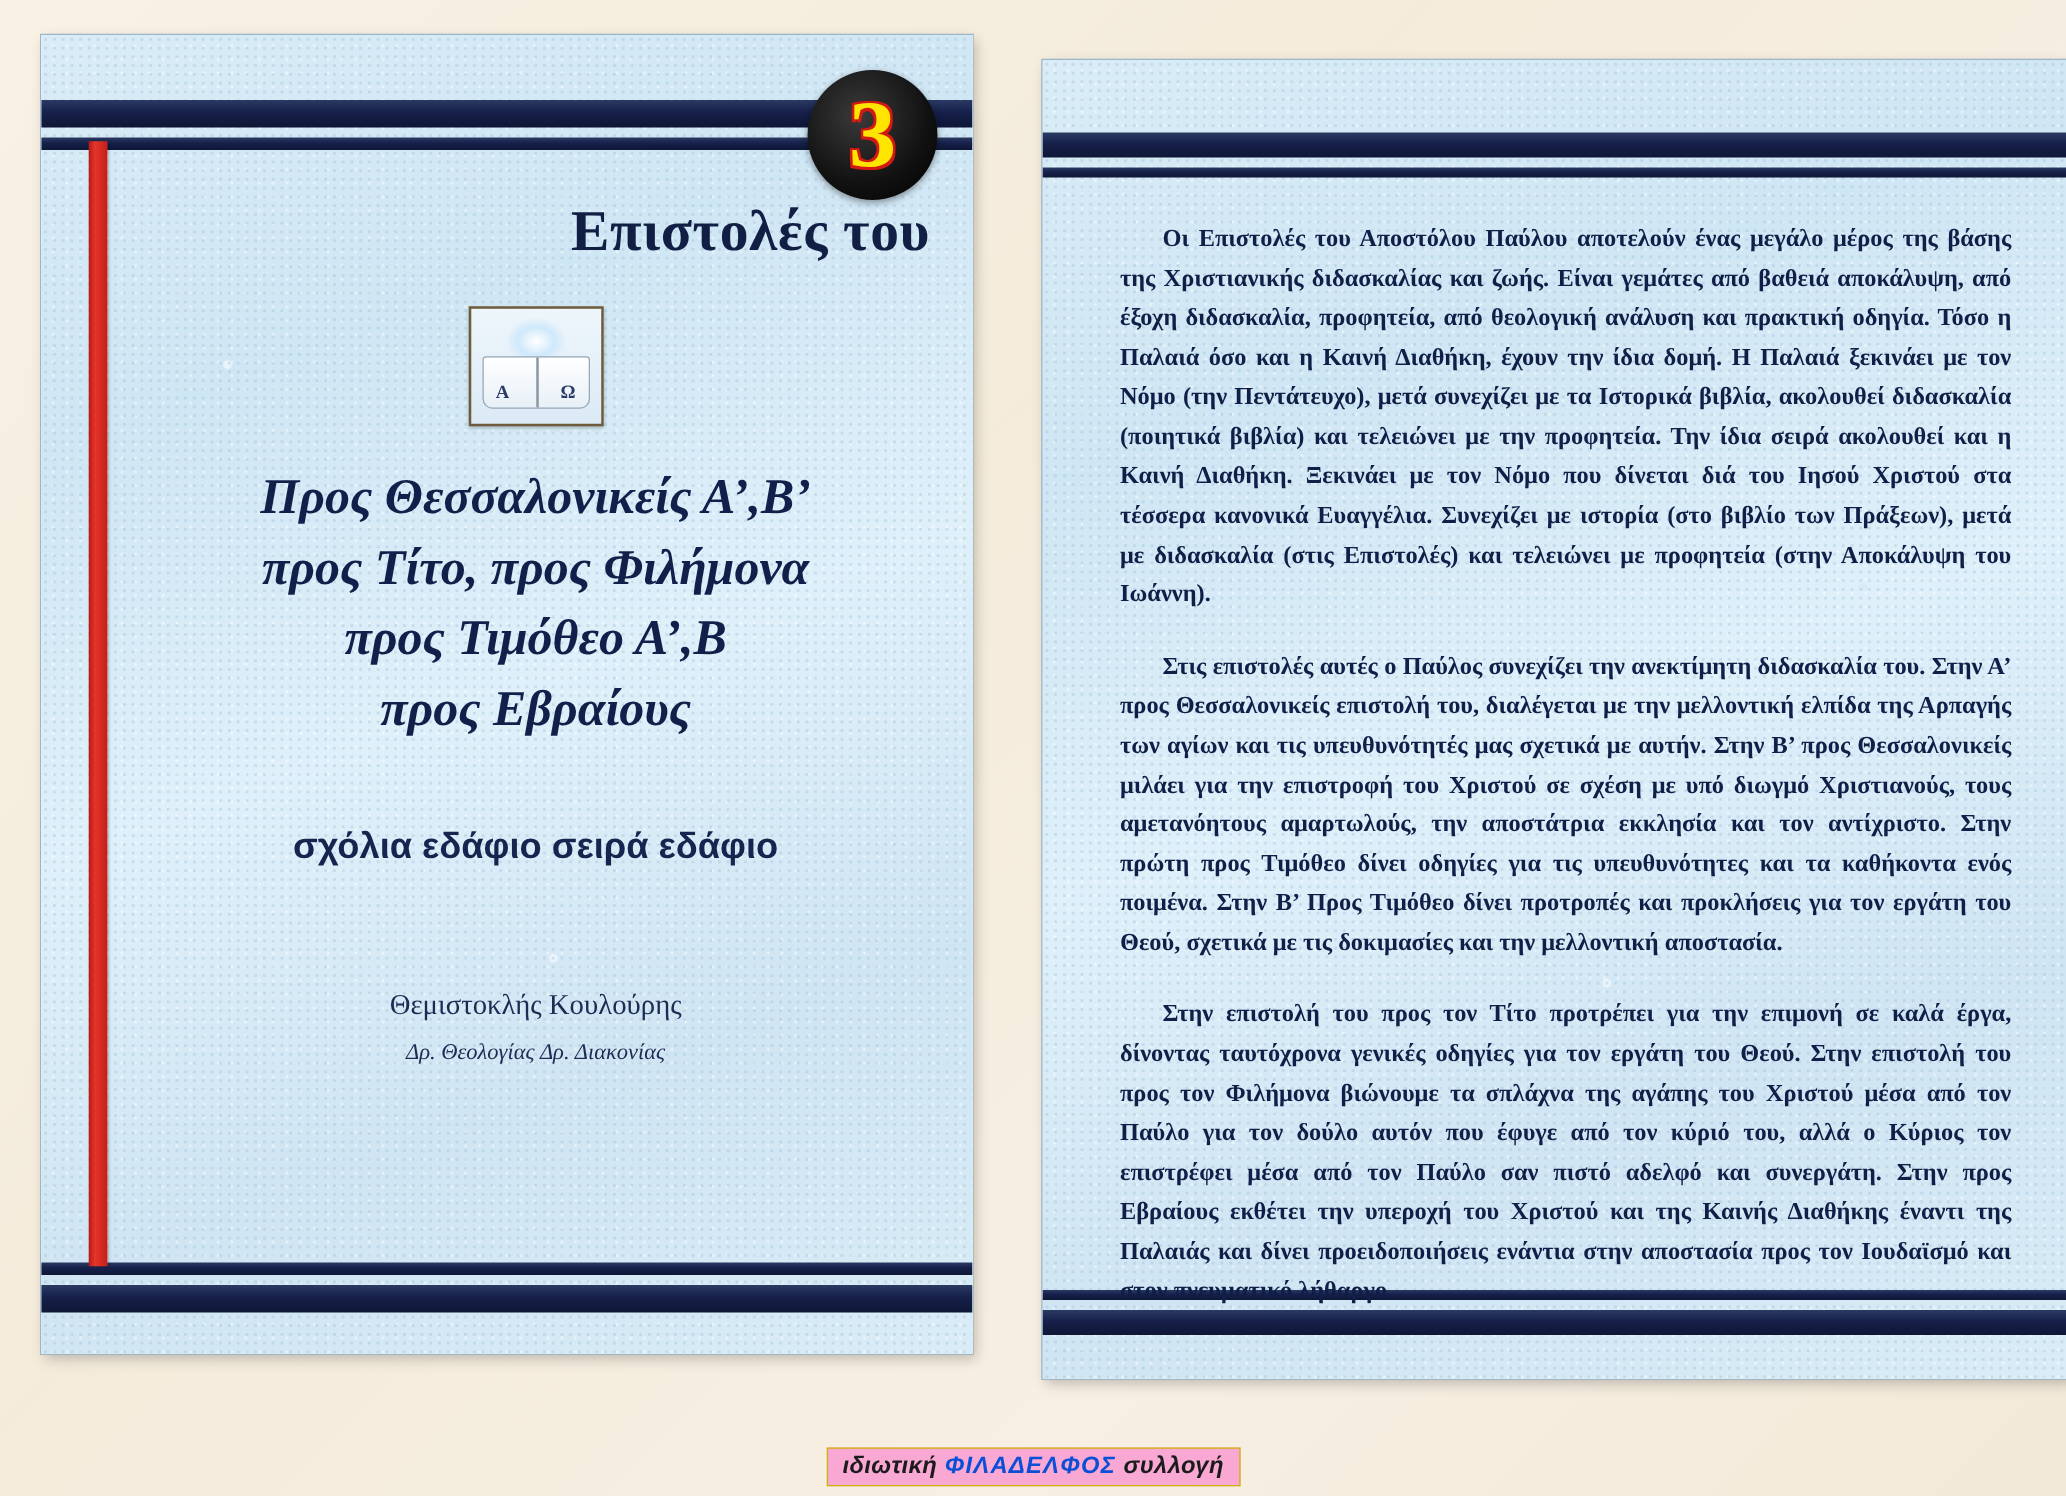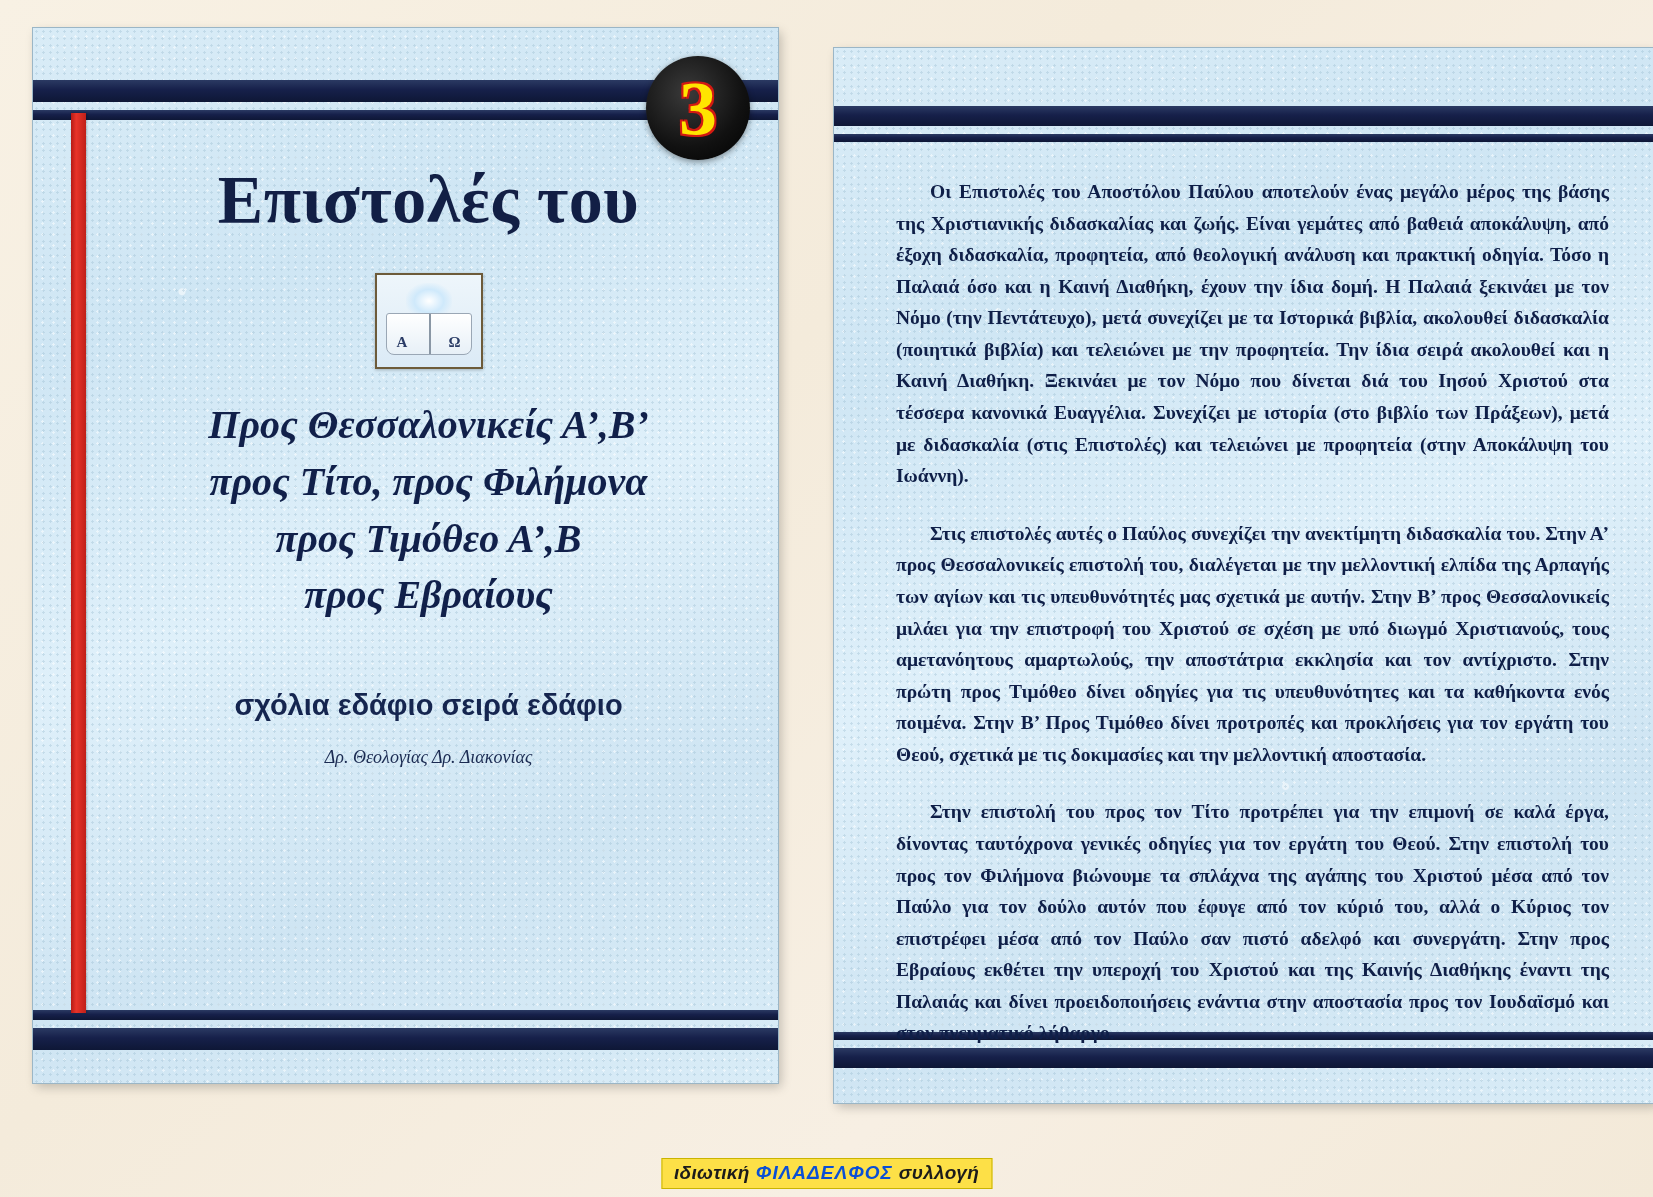--- a/index.html
+++ b/index.html
@@ -135,25 +135,26 @@
     left: 80px;
     right: 34px;
     top: 110px;
     z-index: 5;
     text-align: center;
     color: #0d1a3c;
   }
   .title-main {
     font-family: "Liberation Serif", serif;
     font-weight: bold;
-    font-size: 68px;
+    font-size: 46px;
     line-height: 1.28;
     letter-spacing: 0.5px;
     color: #121f45;
     margin: 18px 0 0 0;
+    text-align: right;
   }
   .emblem {
     margin: 30px auto 10px auto;
     width: 104px;
     height: 92px;
     position: relative;
     border: 2px solid #6d5b3a;
     background: linear-gradient(180deg, #eef6fb 0%, #dbeaf6 100%);
     box-shadow: 0 1px 3px rgba(0,0,0,0.25);
   }
@@ -249,21 +250,21 @@
     text-justify: inter-word;
     color: #0f1f48;
   }
 
   
   .watermark {
     position: absolute;
     left: 50%;
     transform: translateX(-50%);
     bottom: 8px;
-    background: #fde047;
+    background: #f9a8d4;
     border: 1px solid #c9b400;
     padding: 3px 12px 4px 12px;
     font-family: "Liberation Sans", sans-serif;
     font-size: 19px;
     font-style: italic;
     font-weight: bold;
     white-space: nowrap;
     z-index: 10;
     letter-spacing: 0.3px;
   }
@@ -305,20 +306,21 @@
         <div>Προς Θεσσαλονικείς Α’,Β’</div>
         <div>προς Τίτο, προς Φιλήμονα</div>
         <div>προς Τιμόθεο Α’,Β</div>
         <div>προς Εβραίους</div>
       </div>
 
       <div class="subtitle">
         <div>σχόλια εδάφιο σειρά εδάφιο</div>
       </div>
 
+      <div class="author">Θεμιστοκλής Κουλούρης</div>
       <div class="author-credentials">Δρ. Θεολογίας Δρ. Διακονίας</div>
     </div>
   </div>
 
   <div class="book back-cover">
     <div class="bar bar-top"></div>
     <div class="bar bar-top2"></div>
     <div class="bar bar-bot2"></div>
     <div class="bar bar-bot"></div>
 

